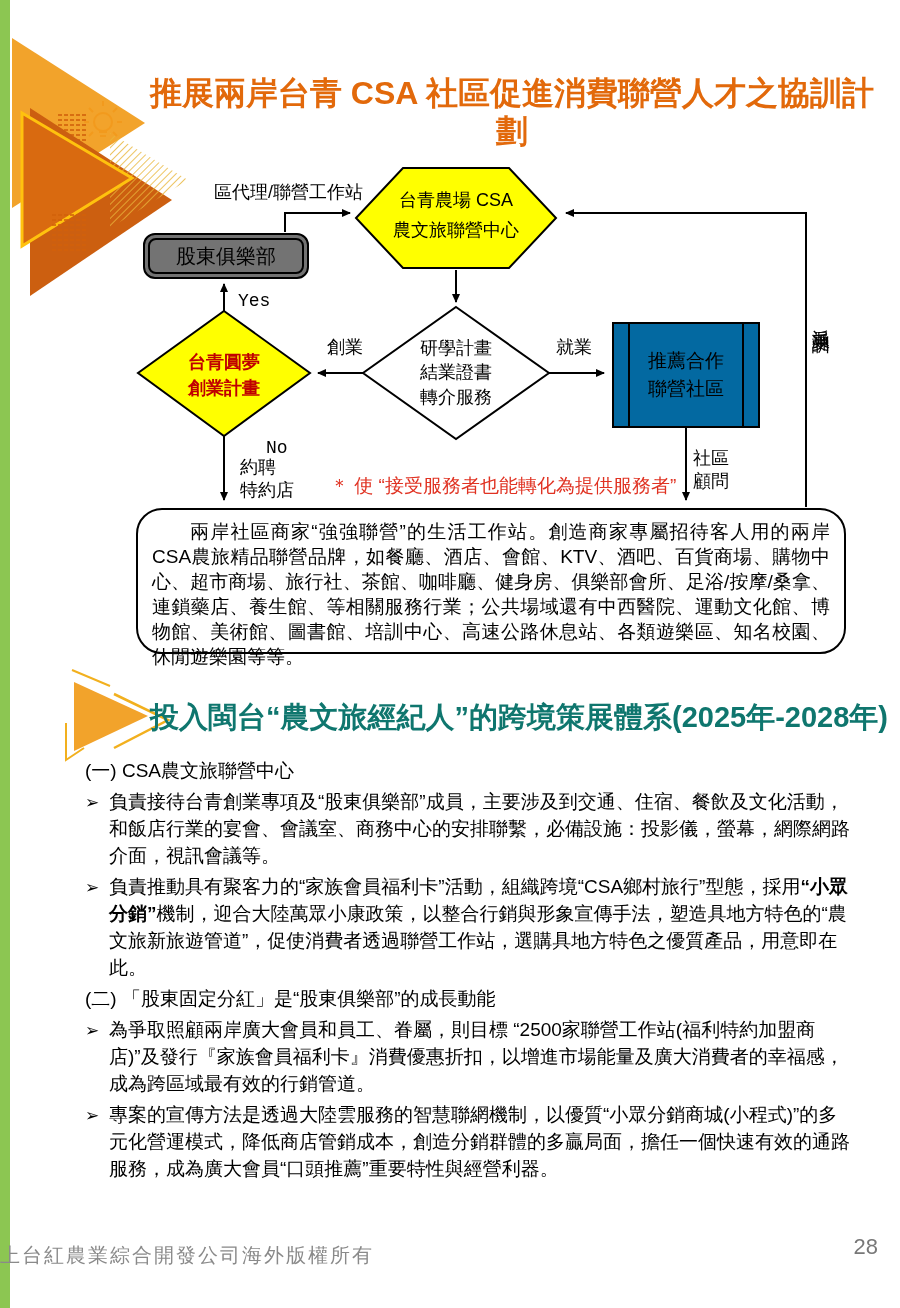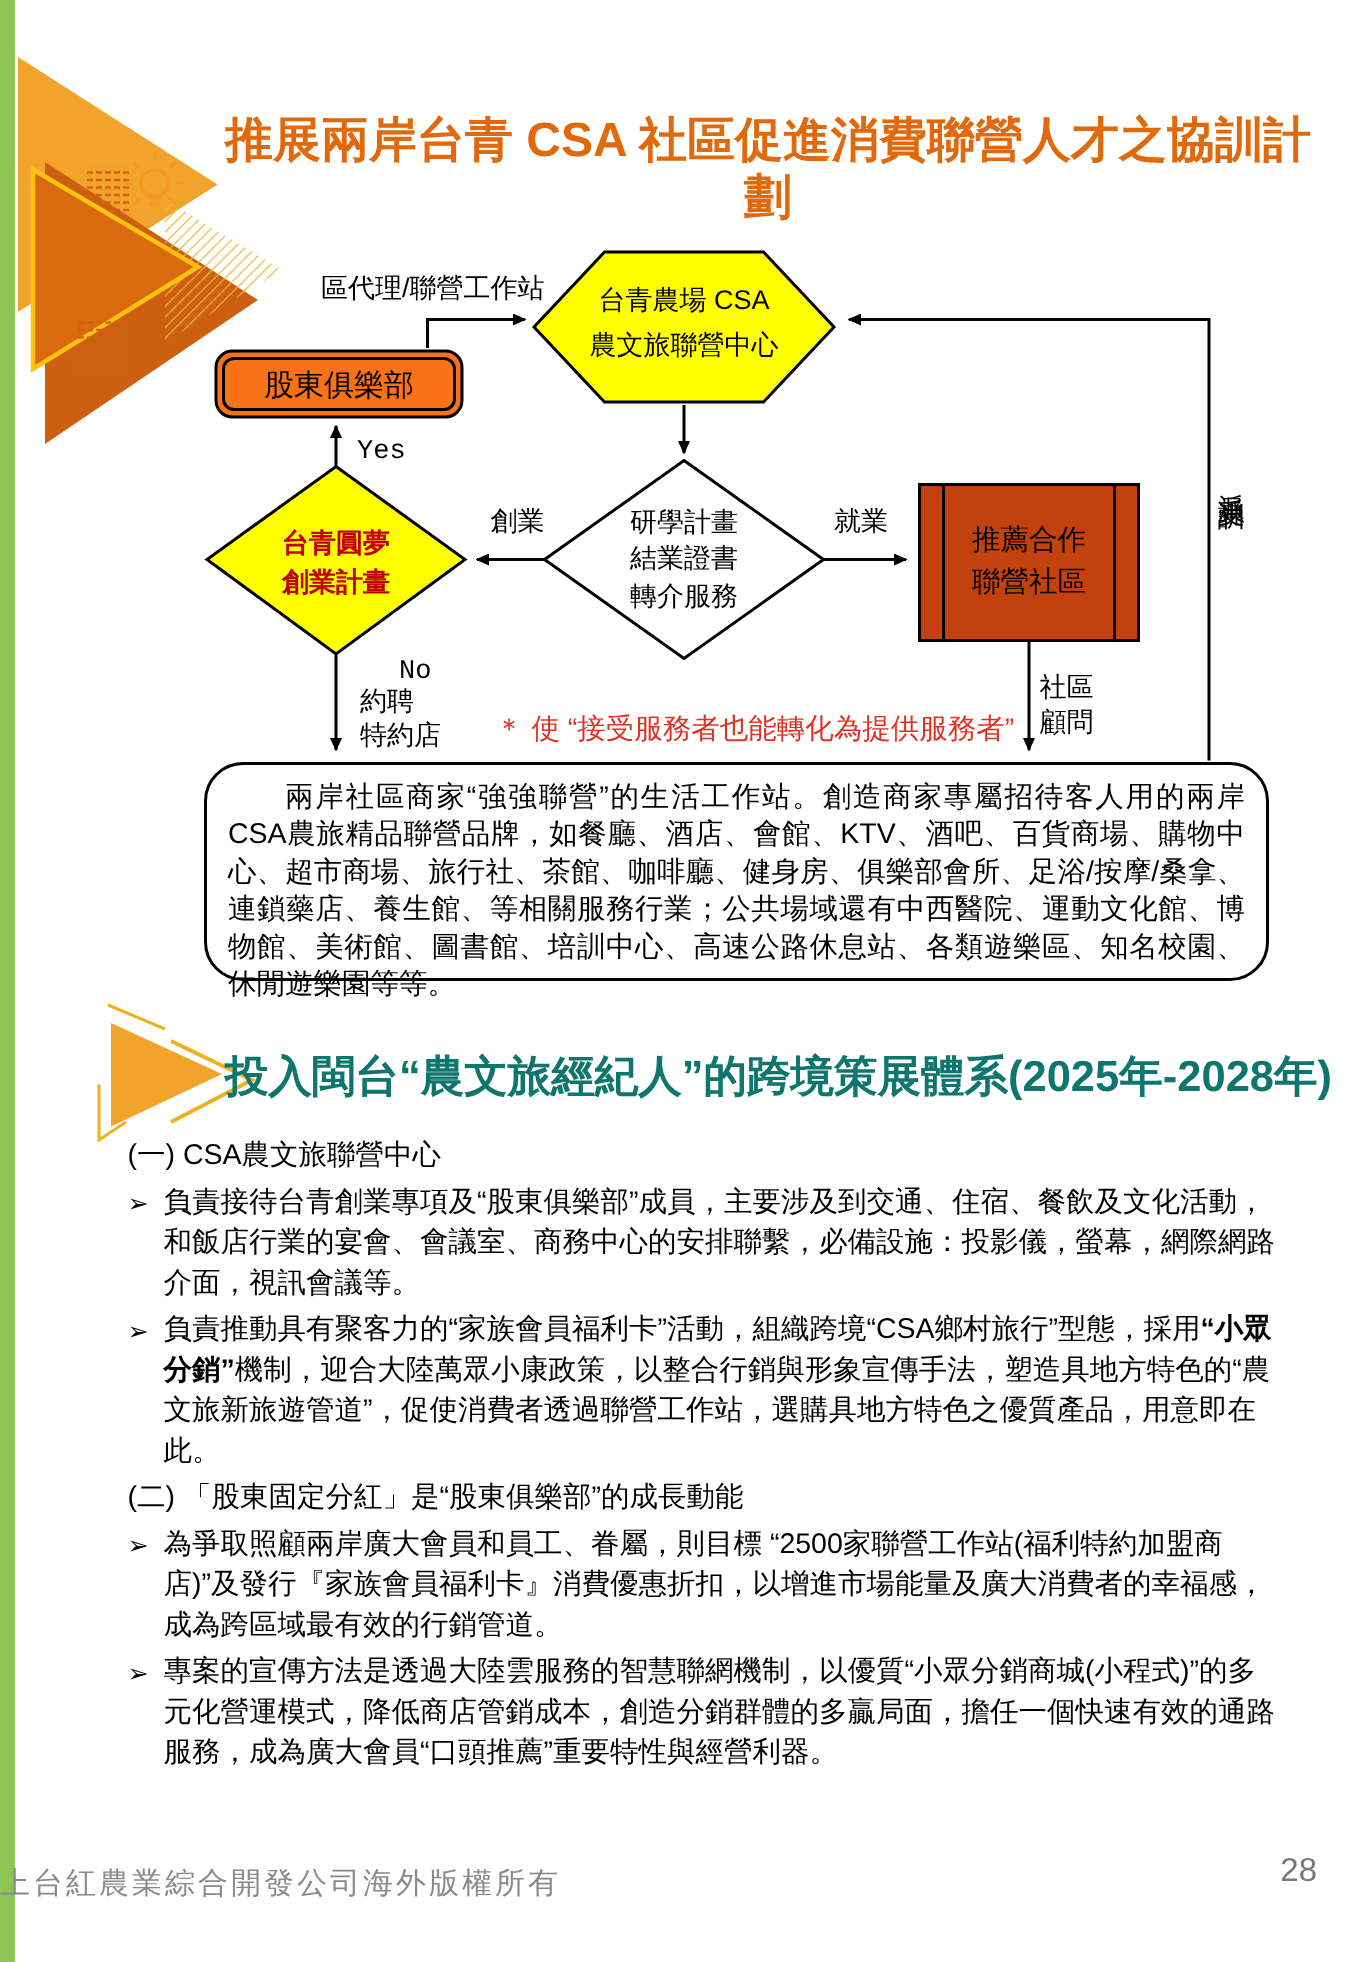--- a/index.html
+++ b/index.html
@@ -28,25 +28,25 @@
   .jy-label    { left:556px; top:336px; }
   .dream-label { left:149px; top:349px; width:150px; color:#C00000; font-weight:bold; line-height:1.45; }
   .serv-label  { left:381px; top:336px; width:150px; line-height:1.35; }
   .yq-label    { left:240px; top:456px; line-height:1.25; }
   .sq-label    { left:693px; top:447px; line-height:1.25; }
   .py-label    { left:808px; top:315px; writing-mode:vertical-rl; letter-spacing:2px; }
 
   .red-note { position:absolute; left:330px; top:473px; font-size:19px; color:#E03222; white-space:nowrap; }
 
   .club { position:absolute; left:143px; top:233px; width:166px; height:46px;
-    border:2px solid #000; border-radius:12px; padding:3px; background:#f97316; }
+    border:2px solid #000; border-radius:12px; padding:3px; background:#737373; }
   .club-inner { width:100%; height:100%; border:2px solid #000; border-radius:8px;
     display:flex; align-items:center; justify-content:center; font-size:20px; }
 
-  .proc { position:absolute; left:612px; top:322px; width:148px; height:106px; background:#c2410c;
+  .proc { position:absolute; left:612px; top:322px; width:148px; height:106px; background:#0369a1;
     border:2px solid #000; display:flex; align-items:center; justify-content:center;
     text-align:center; font-size:19px; line-height:1.5; white-space:pre-line; }
   .proc::before, .proc::after { content:""; position:absolute; top:0; bottom:0; width:2px; background:#000; }
   .proc::before { left:14px; } .proc::after { right:14px; }
 
   .desc-box { position:absolute; left:136px; top:508px; width:710px; height:146px;
     border:2px solid #000; border-radius:26px; background:#fff; padding:9px 14px;
     font-size:19px; line-height:25px; text-align:justify; text-indent:2em; }
 
   .sec2-title { position:absolute; left:150px; top:698px; font-size:29px; font-weight:bold; color:#0f766e; }

